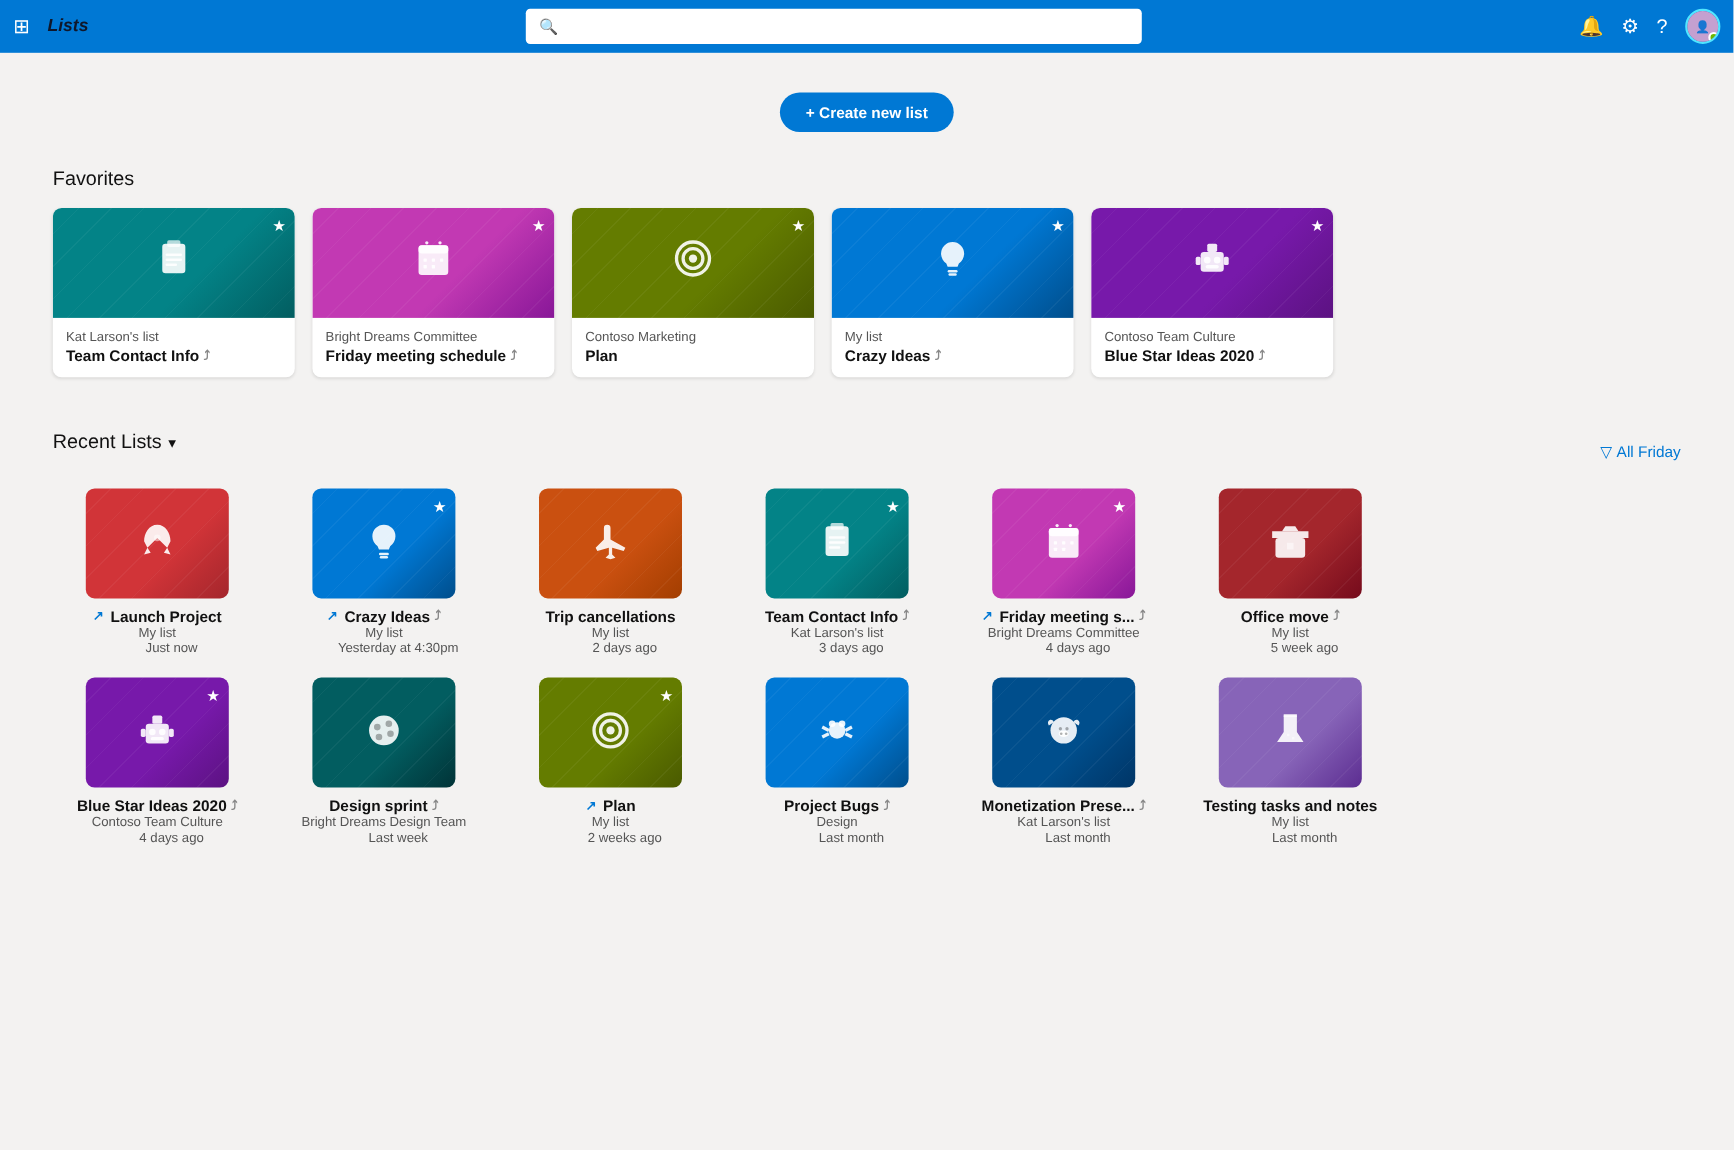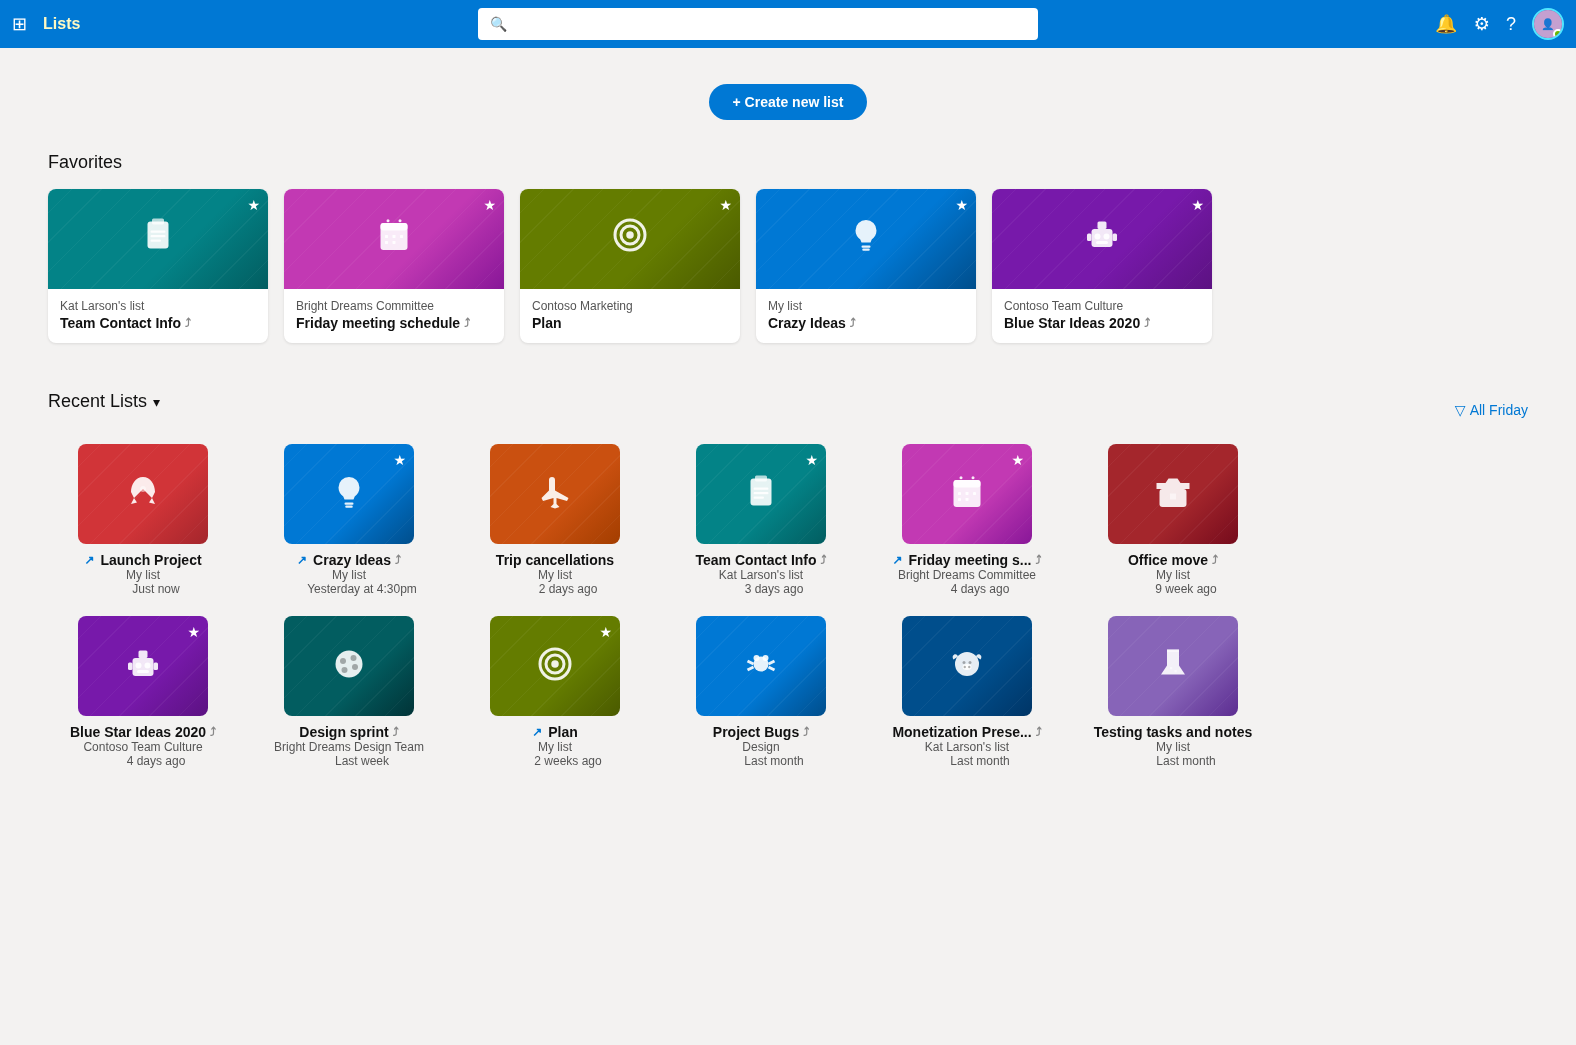--- a/index.html
+++ b/index.html
@@ -8,21 +8,21 @@
     
     .top-nav {
       background: #0078d4;
       height: 48px;
       display: flex;
       align-items: center;
       padding: 0 12px;
       gap: 12px;
     }
     .nav-grid-icon { color: white; font-size: 18px; cursor: pointer; margin-right: 4px; }
-    .nav-title { color: #fef9c3; font-size: 16px; font-weight: 600; margin-right: auto; }
+    .nav-title { color: #0f172a; font-size: 16px; font-weight: 600; margin-right: auto; font-style: italic; }
     .nav-search {
       flex: 1;
       max-width: 560px;
       background: white;
       border-radius: 4px;
       height: 32px;
       display: flex;
       align-items: center;
       padding: 0 12px;
       gap: 8px;
@@ -410,21 +410,21 @@
                 <path d="M10 13h4v4h-4z" fill="rgba(255,255,255,0.5)"></path>
               </svg></span>
 
     </div>
     <div class="recent-card-name">
 
       <span>Office move</span>
       <span class="share-icon-small">⤴</span>
     </div>
     <div class="recent-card-owner">My list</div>
-    <div class="recent-card-time">9 week ago</div>
+    <div class="recent-card-time">5 week ago</div>
   </div>
       </div>
     <div class="recent-row" id="recent-row-2">
         <div class="recent-card">
     <div class="recent-card-image bg-purple2">
       <div class="card-overlay"></div>
       <span><svg width="36" height="36" viewBox="0 0 24 24" fill="rgba(255,255,255,0.9)">
                 <rect x="5" y="8" width="14" height="12" rx="2"></rect>
                 <rect x="9" y="3" width="6" height="5" rx="1"></rect>
                 <circle cx="9" cy="13" r="2"></circle>

